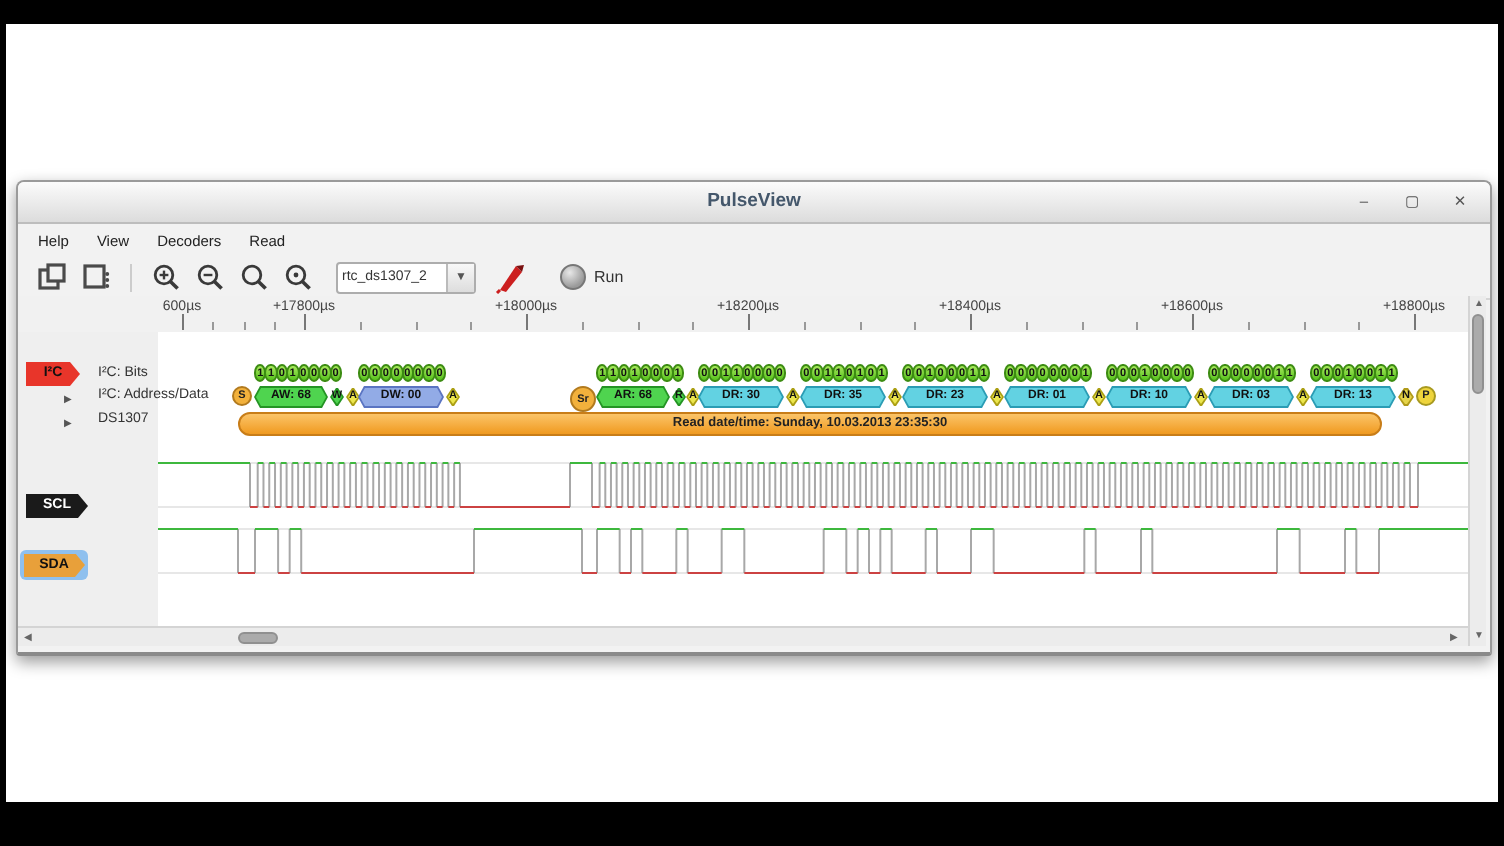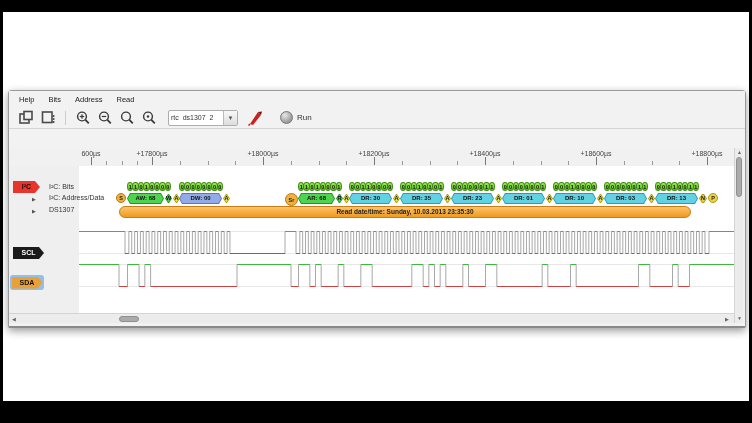--- a/index.html
+++ b/index.html
@@ -64,25 +64,33 @@
   .thumb{position:absolute;background:#ababab;border-radius:3px;border:1px solid #909090;box-sizing:border-box;}
   .sarrow{position:absolute;font-size:5px;color:#666;line-height:5px;}
   svg{display:block;}
 </style>
 </head>
 <body>
 
 <div id="canvas">
   <div id="win">
 
+    <div class="titlebar">
+      <div class="title">PulseView</div>
+      <div class="winbtns">
+          <div class="winbtn">–</div>
+          <div class="winbtn">▢</div>
+          <div class="winbtn">✕</div>
+        </div>
+    </div>
 
     <div class="menubar">
         <div class="menuitem">Help</div>
-        <div class="menuitem">Bits</div>
-        <div class="menuitem">Address</div>
+        <div class="menuitem">View</div>
+        <div class="menuitem">Decoders</div>
         <div class="menuitem">Read</div>
       </div>
 
     <div class="toolbar">
       <span class="tbtn">
         <svg width="16" height="15">
             <rect x="2" y="4" width="9" height="9" fill="none" stroke="#4a4a4a" stroke-width="1.6"></rect>
             <rect x="6" y="1.5" width="8" height="8" fill="#f2f2f2" stroke="#4a4a4a" stroke-width="1.6"></rect>
           </svg>
       </span>

